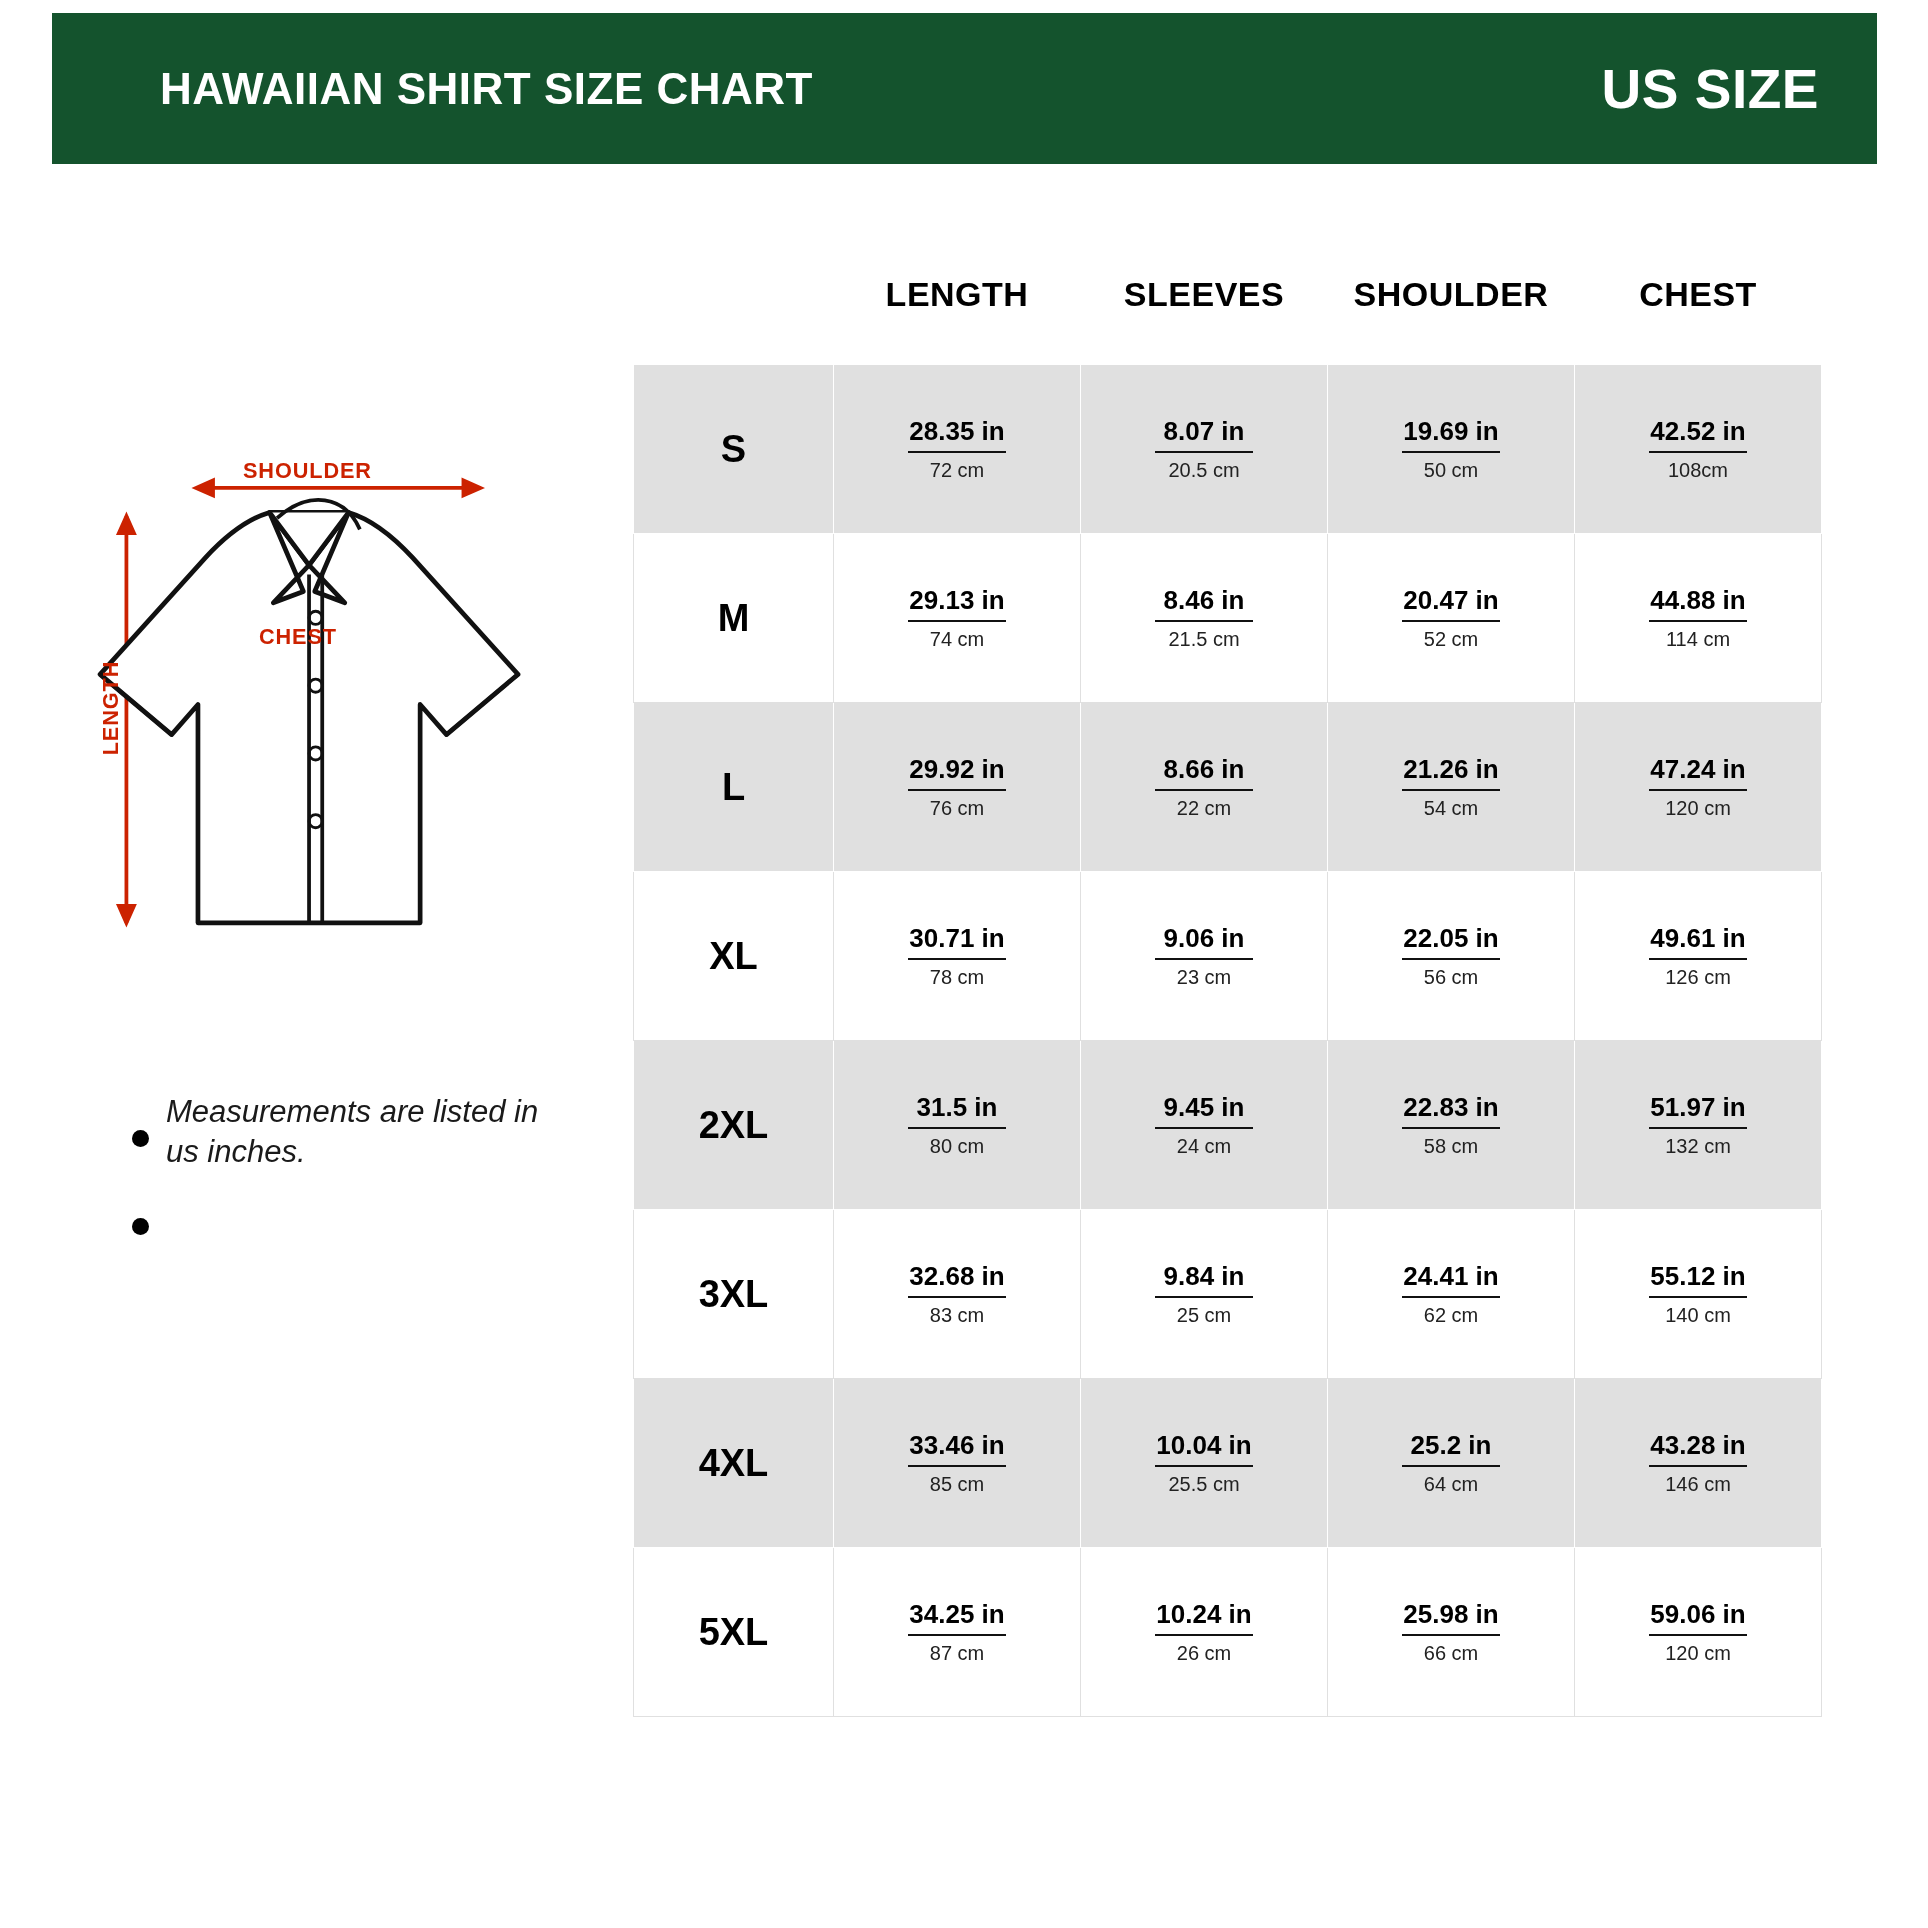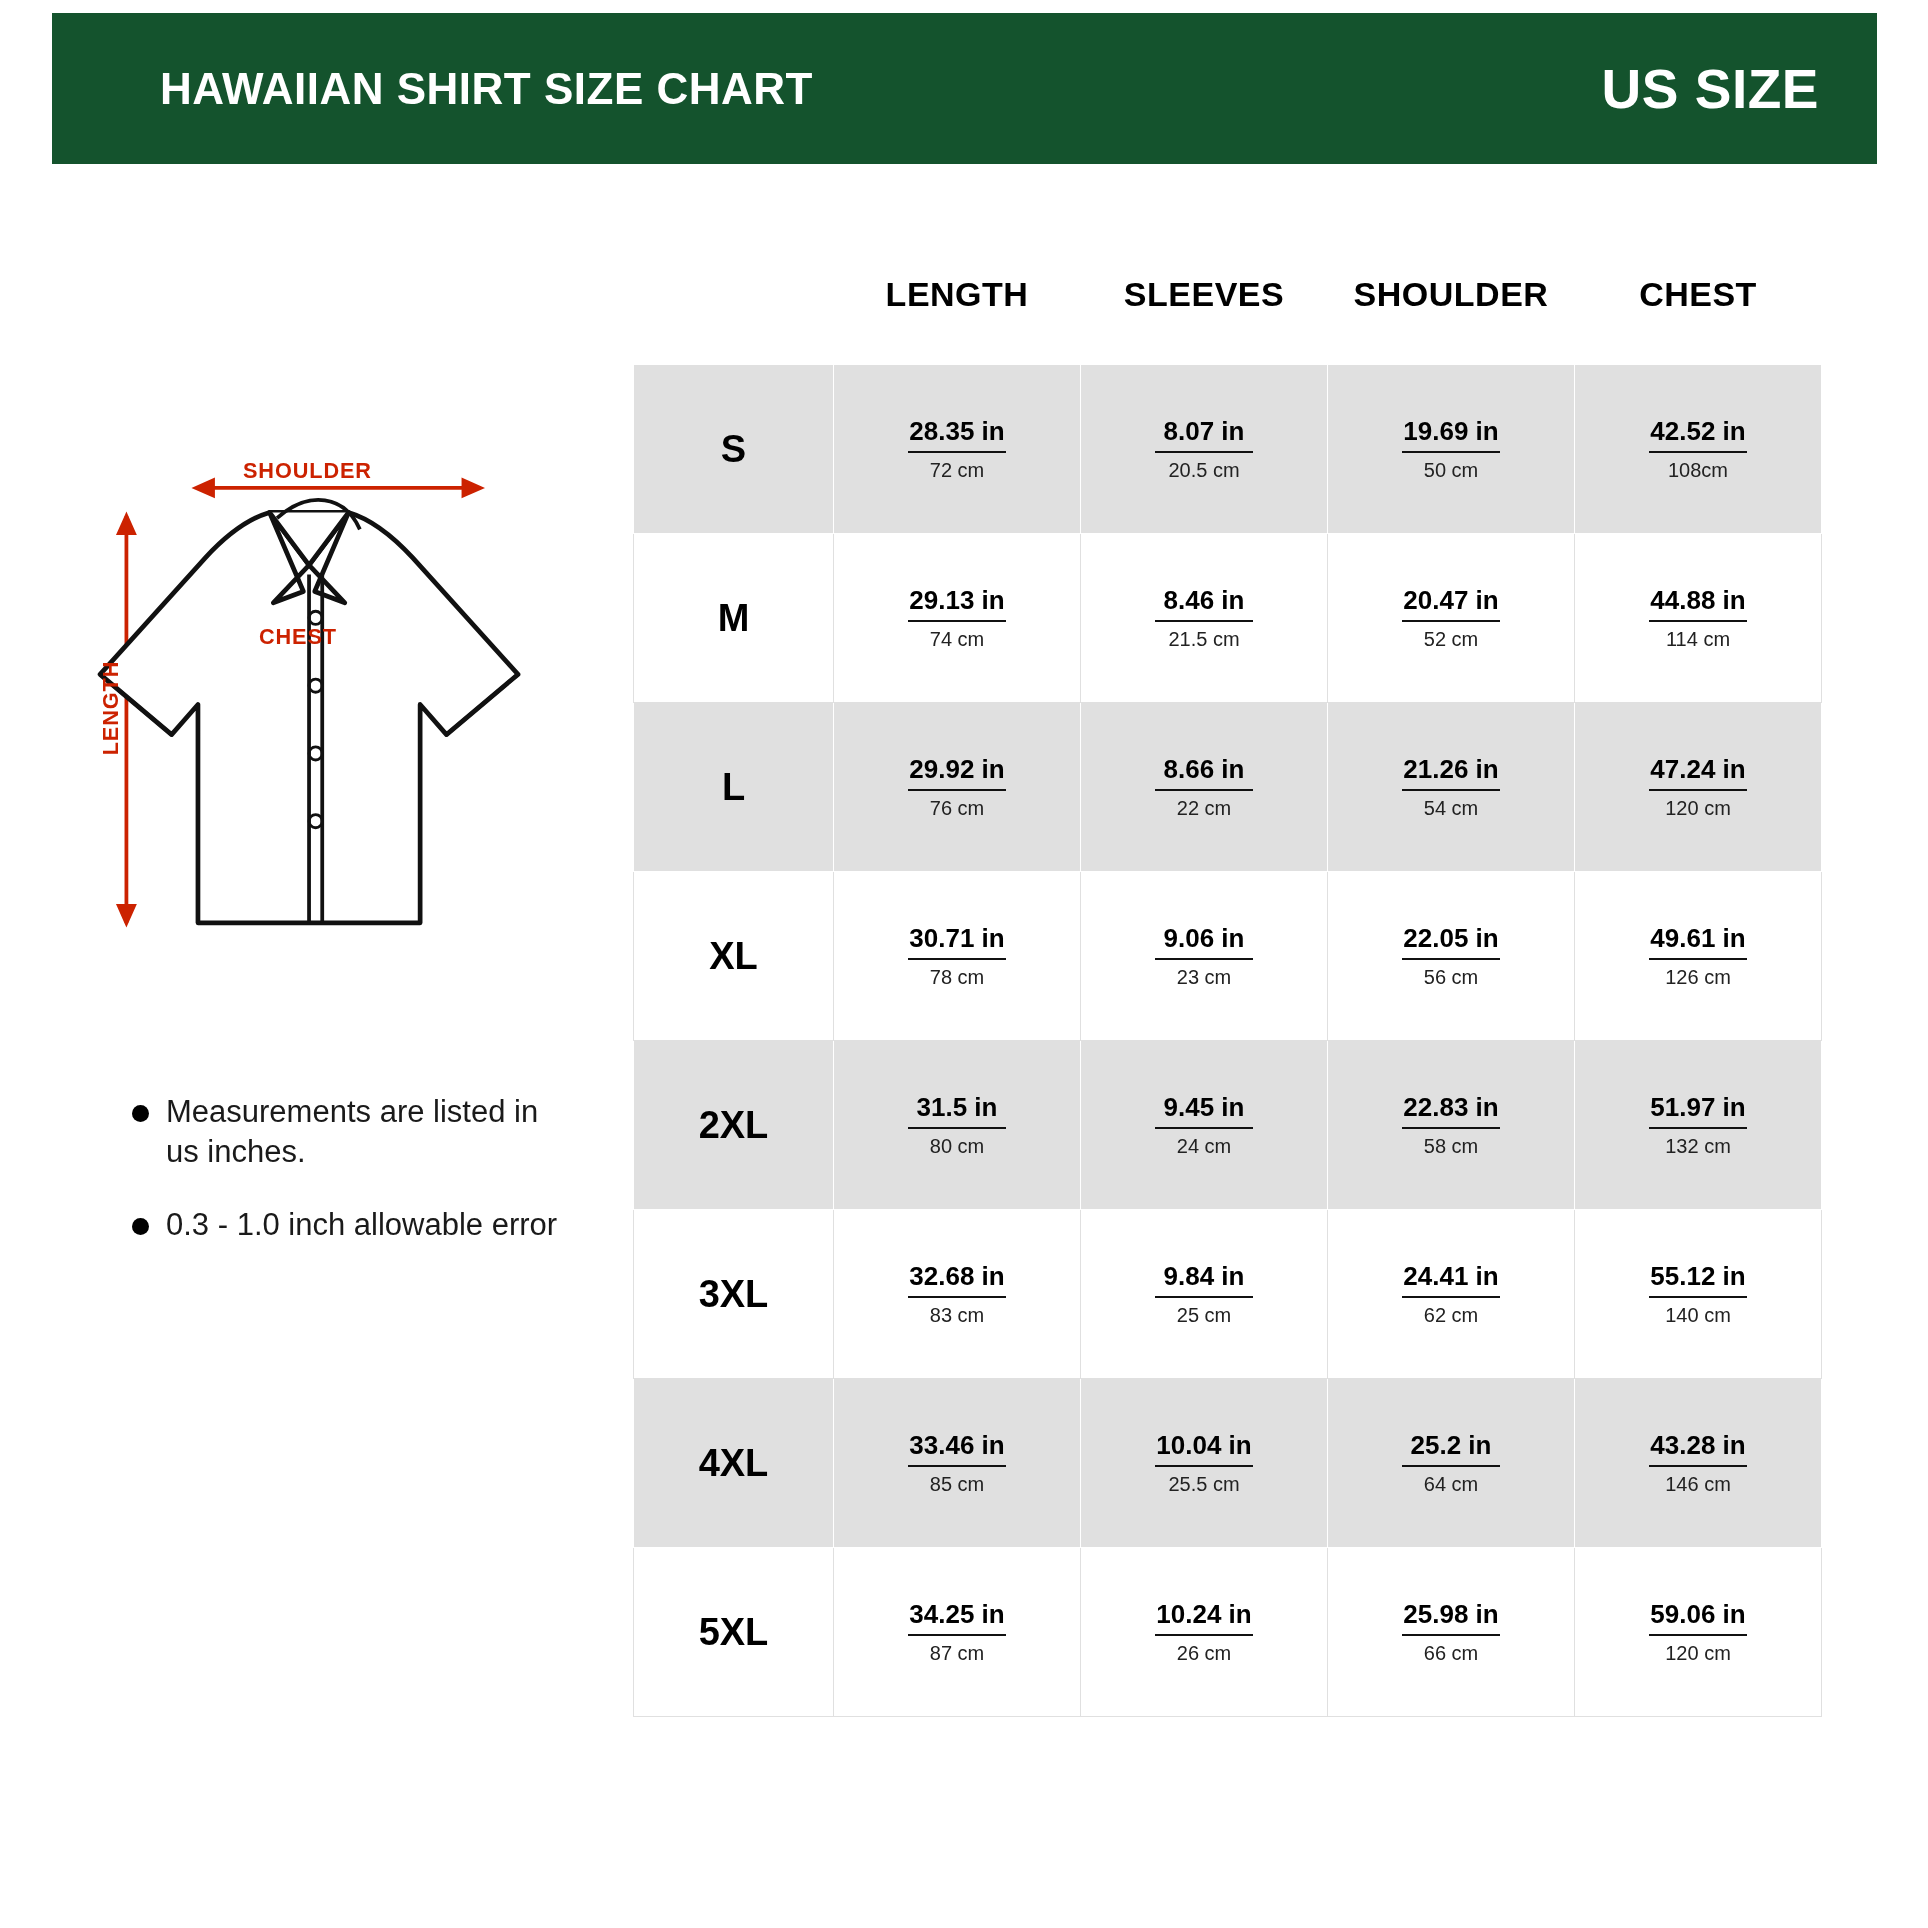--- a/index.html
+++ b/index.html
@@ -61,22 +61,23 @@
   .illustration svg { display: block; }
 
   .notes {
     position: absolute;
     left: 132px;
     top: 1092px;
     width: 443px;
   }
   .note-item {
     display: flex;
-    align-items: flex-start;
+    align-items: center;
     margin-bottom: 34px;
+    font-style: italic;
   }
   .note-bullet {
     width: 17px;
     height: 17px;
     border-radius: 50%;
     background: #000000;
     margin-top: 13px;
     margin-right: 17px;
     flex: 0 0 auto;
   }
@@ -219,21 +220,20 @@
     <div style="position:absolute; left:-21px; top:243px; color:#cc2200; font-size:21.7px; font-weight:bold; letter-spacing:0.9px; transform: rotate(-90deg); transform-origin: center;">LENGTH</div>
   </div>
 
   <div class="notes">
     <div class="note-item">
       <div class="note-bullet"></div>
       <div class="note-text">Measurements are listed in us inches.</div>
     </div>
     <div class="note-item">
       <div class="note-bullet"></div>
-      <div class="note-text">0.3 - 1.0 inch allowable error</div>
     </div>
   </div>
 
   <div class="table-wrap">
     <table class="size-table">
       <colgroup>
         <col class="col-size">
         <col class="col-data">
         <col class="col-data">
         <col class="col-data">

